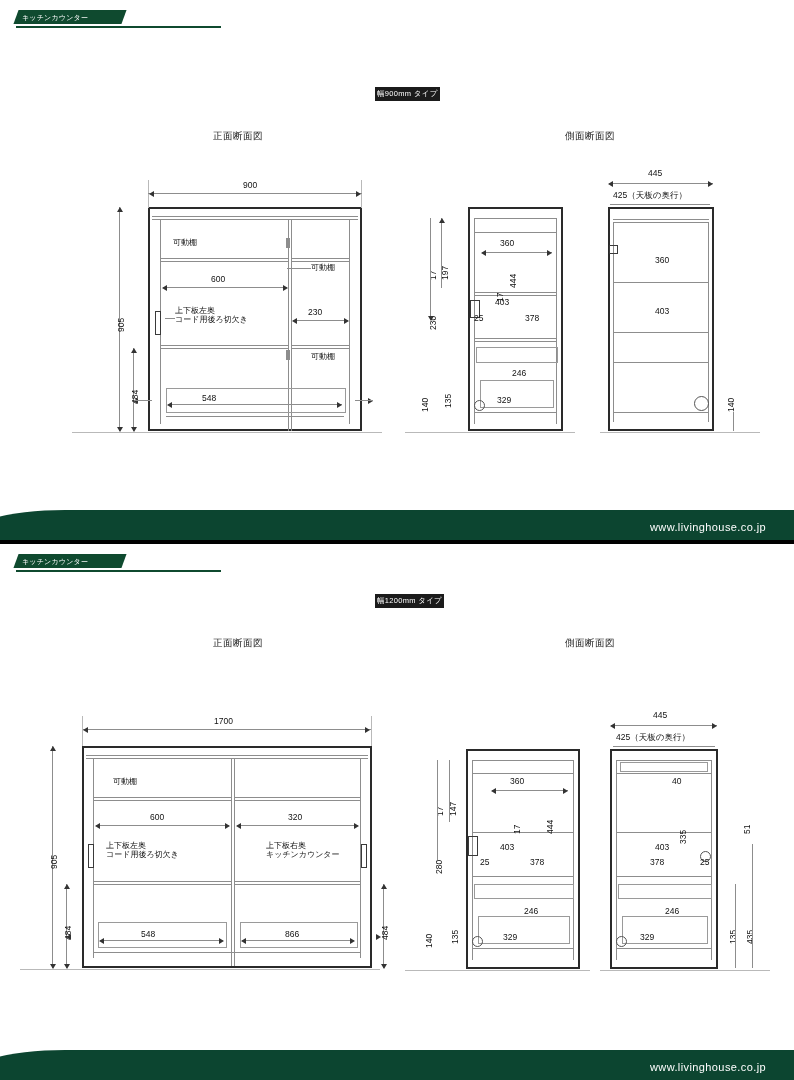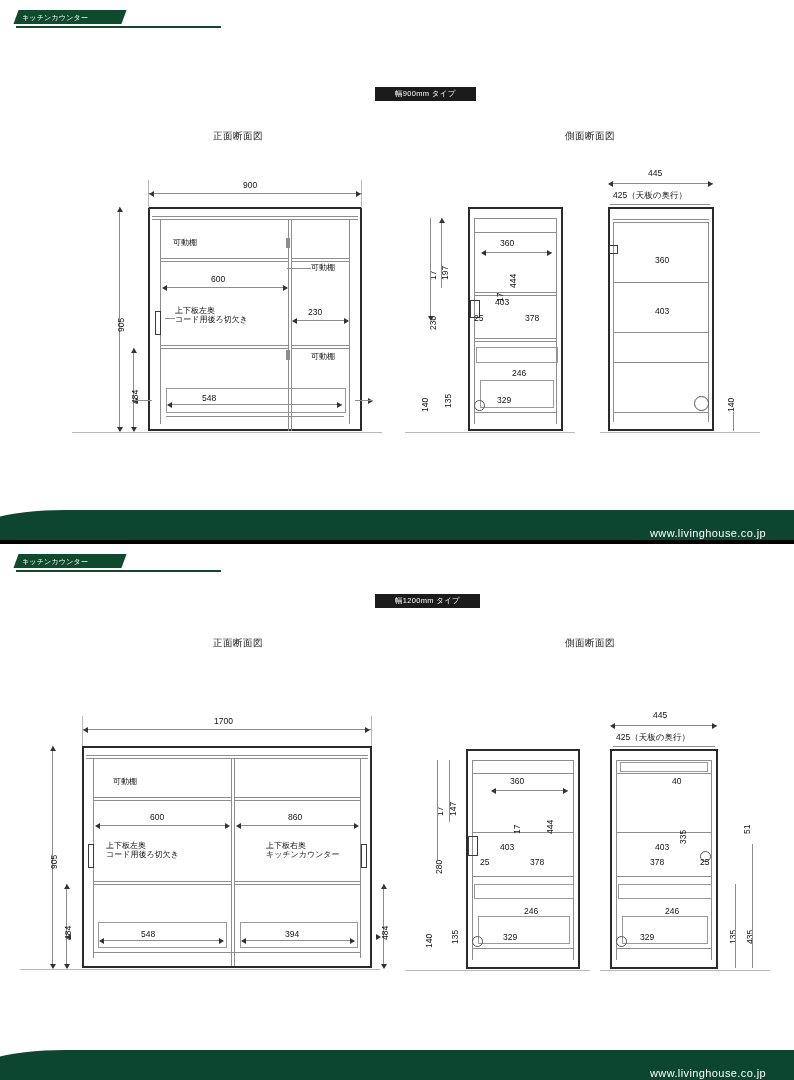--- a/index.html
+++ b/index.html
@@ -10,29 +10,29 @@
 
   
   .ribbon{position:absolute;left:16px;top:10px;width:108px;height:14px;background:#0f4a2f;
           transform:skewX(-20deg);}
   .ribbon-label{position:absolute;left:22px;top:11px;width:108px;height:13px;color:#fff;
           font-size:7px;line-height:13px;letter-spacing:.2px;}
   .ribbon-rule{position:absolute;left:16px;top:26px;width:205px;height:2px;background:#0f4a2f;}
 
   
   .type-badge{position:absolute;background:#1b1b1b;color:#fff;font-size:7.5px;
-          padding:2px 20px;letter-spacing:.3px;}
+          padding:2px 2px;letter-spacing:.3px;}
 
   .view-title{position:absolute;font-size:9.5px;color:#111;letter-spacing:.5px;}
 
   
   .footer{position:absolute;left:0;bottom:0;width:794px;height:46px;overflow:hidden;}
   .footer .bar{position:absolute;left:-40px;bottom:0;width:900px;height:30px;background:#0c4530;
           border-top-left-radius:140px 40px;}
-  .footer .url{position:absolute;right:28px;bottom:1px;color:#fff;font-size:11px;letter-spacing:.4px;}
+  .footer .url{position:absolute;right:28px;bottom:7px;color:#fff;font-size:11px;letter-spacing:.4px;}
 
   
   .dl{position:absolute;background:#2a2a2a;}           
   .gl{position:absolute;background:#8d8d8d;}           
   .xl{position:absolute;background:#b9b9b9;}           
   .dim{position:absolute;font-size:8.5px;color:#111;white-space:nowrap;}
   .dimv{position:absolute;font-size:8.5px;color:#111;white-space:nowrap;
         transform:rotate(-90deg);transform-origin:0 0;}
   .note{position:absolute;font-size:8px;color:#111;white-space:nowrap;line-height:1.15;}
   .arrow{position:absolute;width:0;height:0;}
@@ -275,31 +275,31 @@
   <div class="dimv" style="left:380px;top:396px;">484</div>
 
   <div class="gl" style="left:96px;top:281px;width:133px;height:1px;"></div>
   <div class="arrow ar-l" style="left:95px;top:279px;"></div>
   <div class="arrow ar-r" style="left:225px;top:279px;"></div>
   <div class="dim" style="left:150px;top:268px;">600</div>
 
   <div class="gl" style="left:237px;top:281px;width:121px;height:1px;"></div>
   <div class="arrow ar-l" style="left:236px;top:279px;"></div>
   <div class="arrow ar-r" style="left:354px;top:279px;"></div>
-  <div class="dim" style="left:288px;top:268px;">860</div>
+  <div class="dim" style="left:288px;top:268px;">320</div>
 
   <div class="gl" style="left:100px;top:396px;width:123px;height:1px;"></div>
   <div class="arrow ar-l" style="left:99px;top:394px;"></div>
   <div class="arrow ar-r" style="left:219px;top:394px;"></div>
   <div class="dim" style="left:141px;top:385px;">548</div>
 
   <div class="gl" style="left:242px;top:396px;width:112px;height:1px;"></div>
   <div class="arrow ar-l" style="left:241px;top:394px;"></div>
   <div class="arrow ar-r" style="left:350px;top:394px;"></div>
-  <div class="dim" style="left:285px;top:385px;">394</div>
+  <div class="dim" style="left:285px;top:385px;">866</div>
 
   <div class="arrow ar-l" style="left:66px;top:390px;"></div>
   <div class="arrow ar-r" style="left:376px;top:390px;"></div>
 
   <div class="note" style="left:113px;top:233px;">可動棚</div>
   <div class="note" style="left:106px;top:297px;white-space:pre;">上下板左奥
 コード用後ろ切欠き</div>
   <div class="note" style="left:266px;top:297px;white-space:pre;">上下板右奥
 キッチンカウンター</div>
 

